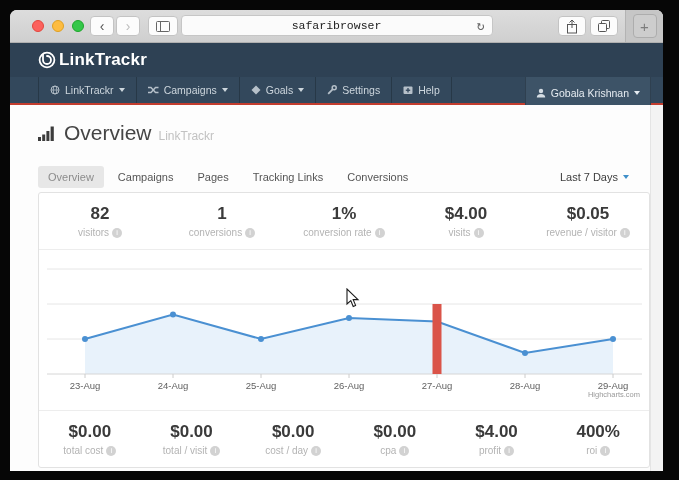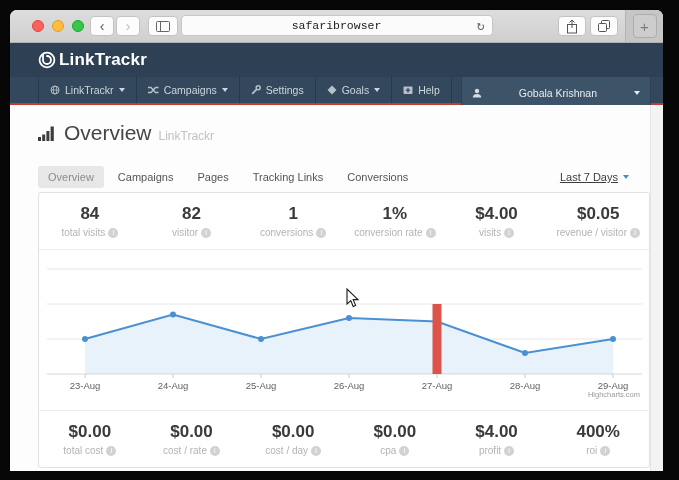--- a/index.html
+++ b/index.html
@@ -39,35 +39,35 @@
   .brand svg{margin-right:3px;}
   .navbar{height:26px;background:#33485c;border-bottom:2px solid #c33d2e;display:flex;align-items:stretch;padding-left:28px;position:relative;}
   .nav-item{display:flex;align-items:center;padding:0 11px;font-size:10.5px;color:#cdd6dd;
     border-right:1px solid rgba(0,0,0,.22);cursor:default;white-space:nowrap;}
   .nav-item:first-child{border-left:1px solid rgba(0,0,0,.22);}
   .nav-item svg{margin-right:5px;opacity:.85;}
   .nav-item.active{background:#c33d2e;color:#fff;}
   .caret{display:inline-block;width:0;height:0;border-left:3.5px solid transparent;
     border-right:3.5px solid transparent;border-top:4px solid currentColor;margin-left:5px;}
   .nav-user{margin-left:auto;margin-right:12px;display:flex;align-items:center;padding:16px 10px;
-    font-size:10.5px;color:#e6ecf1;background:#3d5367;border-left:1px solid rgba(0,0,0,.22);border-right:1px solid rgba(0,0,0,.22);gap:32px;}
+    font-size:10.5px;color:#e6ecf1;background:#3d5367;border-left:1px solid rgba(0,0,0,.22);border-right:1px solid rgba(0,0,0,.22);}
   .nav-user svg{margin-right:5px;opacity:.9;}
   
   .content{position:relative;height:367px;background:#fdfdfd;}
   .scroll-strip{position:absolute;right:0;top:0;bottom:0;width:12px;background:#f3f3f3;border-left:1px solid #e4e4e4;}
   .heading{padding:16px 28px 0 28px;}
   .h-row{display:flex;align-items:baseline;}
   .h-row svg{margin-right:6px;position:relative;top:1px;}
   .h-title{font-size:21px;color:#454545;font-weight:500;}
   .h-suffix{font-size:12px;color:#c2c2c2;margin-left:7px;}
   .h-sub{font-size:10.5px;color:#5f5f5f;margin-top:4px;}
   .tabs-row{display:flex;align-items:center;margin:21px 28px 4px 28px;}
   .tab{font-size:11px;color:#555;padding:5px 10px;margin-right:4px;border-radius:3px;cursor:default;}
   .tab.active{background:#e7e7e7;color:#8c8c8c;}
-  .date-range{margin-left:auto;margin-right:6px;font-size:11px;color:#3d3d3d;display:flex;align-items:center;text-decoration:underline;}
+  .date-range{margin-left:auto;margin-right:6px;font-size:11px;color:#3d3d3d;display:flex;align-items:center;}
   .date-range .caret{border-top-color:#3f8fc9;}
   
   .panel{margin:0 13px 0 28px;border:1px solid #e2e2e2;border-radius:3px;background:#fff;}
   .stats-row{height:56px;display:flex;align-items:center;}
   .stat{flex:1;text-align:center;}
   .stat .val{font-size:17px;font-weight:bold;color:#3a3a3a;}
   .stat .lbl{font-size:10px;color:#b3b3b3;margin-top:3px;}
   .info{display:inline-block;width:10px;height:10px;border-radius:50%;background:#d2d2d2;color:#fff;
     font-size:7.5px;line-height:10px;text-align:center;margin-left:3px;font-style:normal;vertical-align:1px;}
   .chart-section{height:160px;border-top:1px solid #ededed;border-bottom:1px solid #ededed;position:relative;}
@@ -143,31 +143,31 @@
     <div class="nav-item">
       <svg width="11" height="10" viewBox="0 0 11 10">
         <path d="M0 2.5 h3 l4.5 5 h3" fill="none" stroke="currentColor" stroke-width="1.4"></path>
         <path d="M0 7.5 h3 l4.5 -5 h3" fill="none" stroke="currentColor" stroke-width="1.4"></path>
       </svg>
       <span>Campaigns</span>
       <span class="caret"></span>
     </div>
     <div class="nav-item">
       <svg width="10" height="10" viewBox="0 0 10 10">
+        <polygon points="5,0.5 9.5,5 5,9.5 0.5,5" fill="currentColor"></polygon>
+      </svg>
+      <span>Goals</span>
+      <span class="caret"></span>
+    </div>
+    <div class="nav-item">
+      <svg width="10" height="10" viewBox="0 0 10 10">
         <line x1="1.2" y1="8.8" x2="5.6" y2="4.4" stroke="currentColor" stroke-width="1.8"></line>
         <circle cx="7.2" cy="2.8" r="2" fill="none" stroke="currentColor" stroke-width="1.5"></circle>
       </svg>
       <span>Settings</span>
-    </div>
-    <div class="nav-item">
-      <svg width="10" height="10" viewBox="0 0 10 10">
-        <polygon points="5,0.5 9.5,5 5,9.5 0.5,5" fill="currentColor"></polygon>
-      </svg>
-      <span>Goals</span>
-      <span class="caret"></span>
     </div>
     <div class="nav-item">
       <svg width="10" height="10" viewBox="0 0 10 10">
         <rect x="0.5" y="1.5" width="9" height="7.5" rx="1" fill="currentColor"></rect>
         <line x1="5" y1="3" x2="5" y2="7.5" stroke="#33485c" stroke-width="1.3"></line>
         <line x1="2.8" y1="5.25" x2="7.2" y2="5.25" stroke="#33485c" stroke-width="1.3"></line>
       </svg>
       <span>Help</span>
     </div>
     <div class="nav-user">
@@ -205,26 +205,22 @@
       <span class="date-range">
         <span>Last 7 Days</span>
         <span class="caret"></span>
       </span>
     </div>
 
     <div class="panel">
 
       <div class="stats-row">
         <div class="stat">
-          <div class="val">84</div>
-          <div class="lbl"><span>total visits</span><span class="info">i</span></div>
-        </div>
-        <div class="stat">
           <div class="val">82</div>
-          <div class="lbl"><span>visitor</span><span class="info">i</span></div>
+          <div class="lbl"><span>visitors</span><span class="info">i</span></div>
         </div>
         <div class="stat">
           <div class="val">1</div>
           <div class="lbl"><span>conversions</span><span class="info">i</span></div>
         </div>
         <div class="stat">
           <div class="val">1%</div>
           <div class="lbl"><span>conversion rate</span><span class="info">i</span></div>
         </div>
         <div class="stat">
@@ -271,21 +267,21 @@
         <span class="credit">Highcharts.com</span>
       </div>
 
       <div class="stats-row">
         <div class="stat">
           <div class="val">$0.00</div>
           <div class="lbl"><span>total cost</span><span class="info">i</span></div>
         </div>
         <div class="stat">
           <div class="val">$0.00</div>
-          <div class="lbl"><span>cost / rate</span><span class="info">i</span></div>
+          <div class="lbl"><span>total / visit</span><span class="info">i</span></div>
         </div>
         <div class="stat">
           <div class="val">$0.00</div>
           <div class="lbl"><span>cost / day</span><span class="info">i</span></div>
         </div>
         <div class="stat">
           <div class="val">$0.00</div>
           <div class="lbl"><span>cpa</span><span class="info">i</span></div>
         </div>
         <div class="stat">

